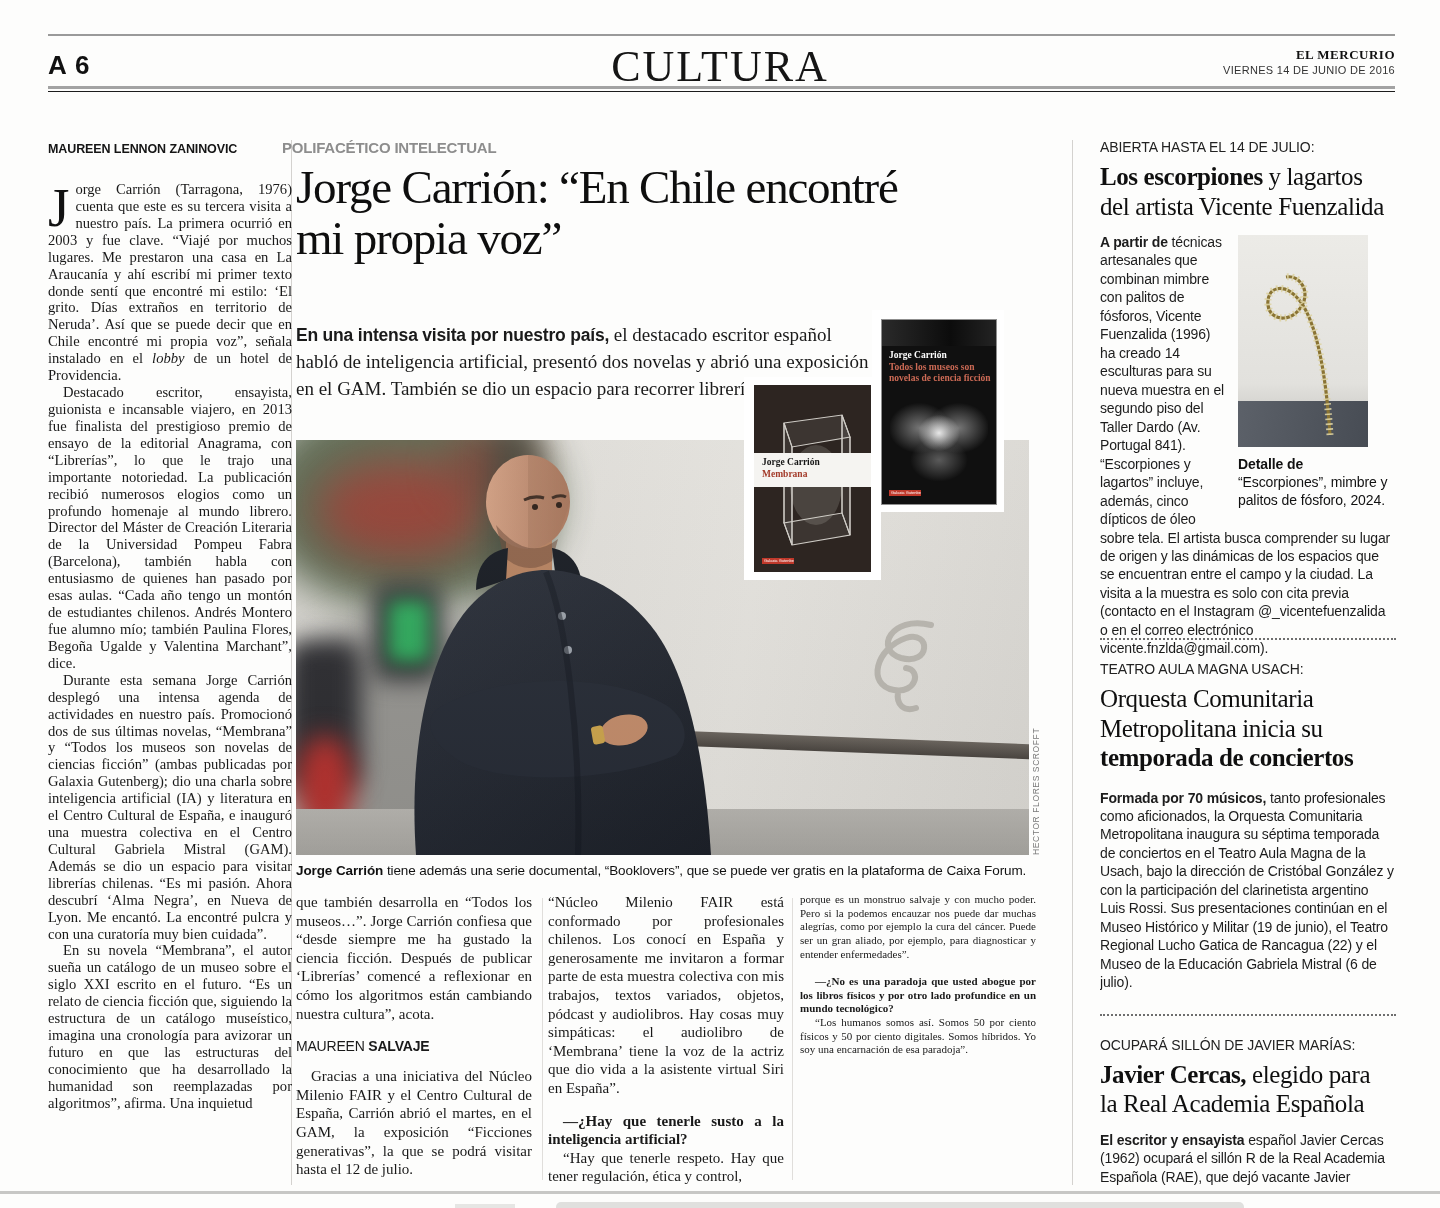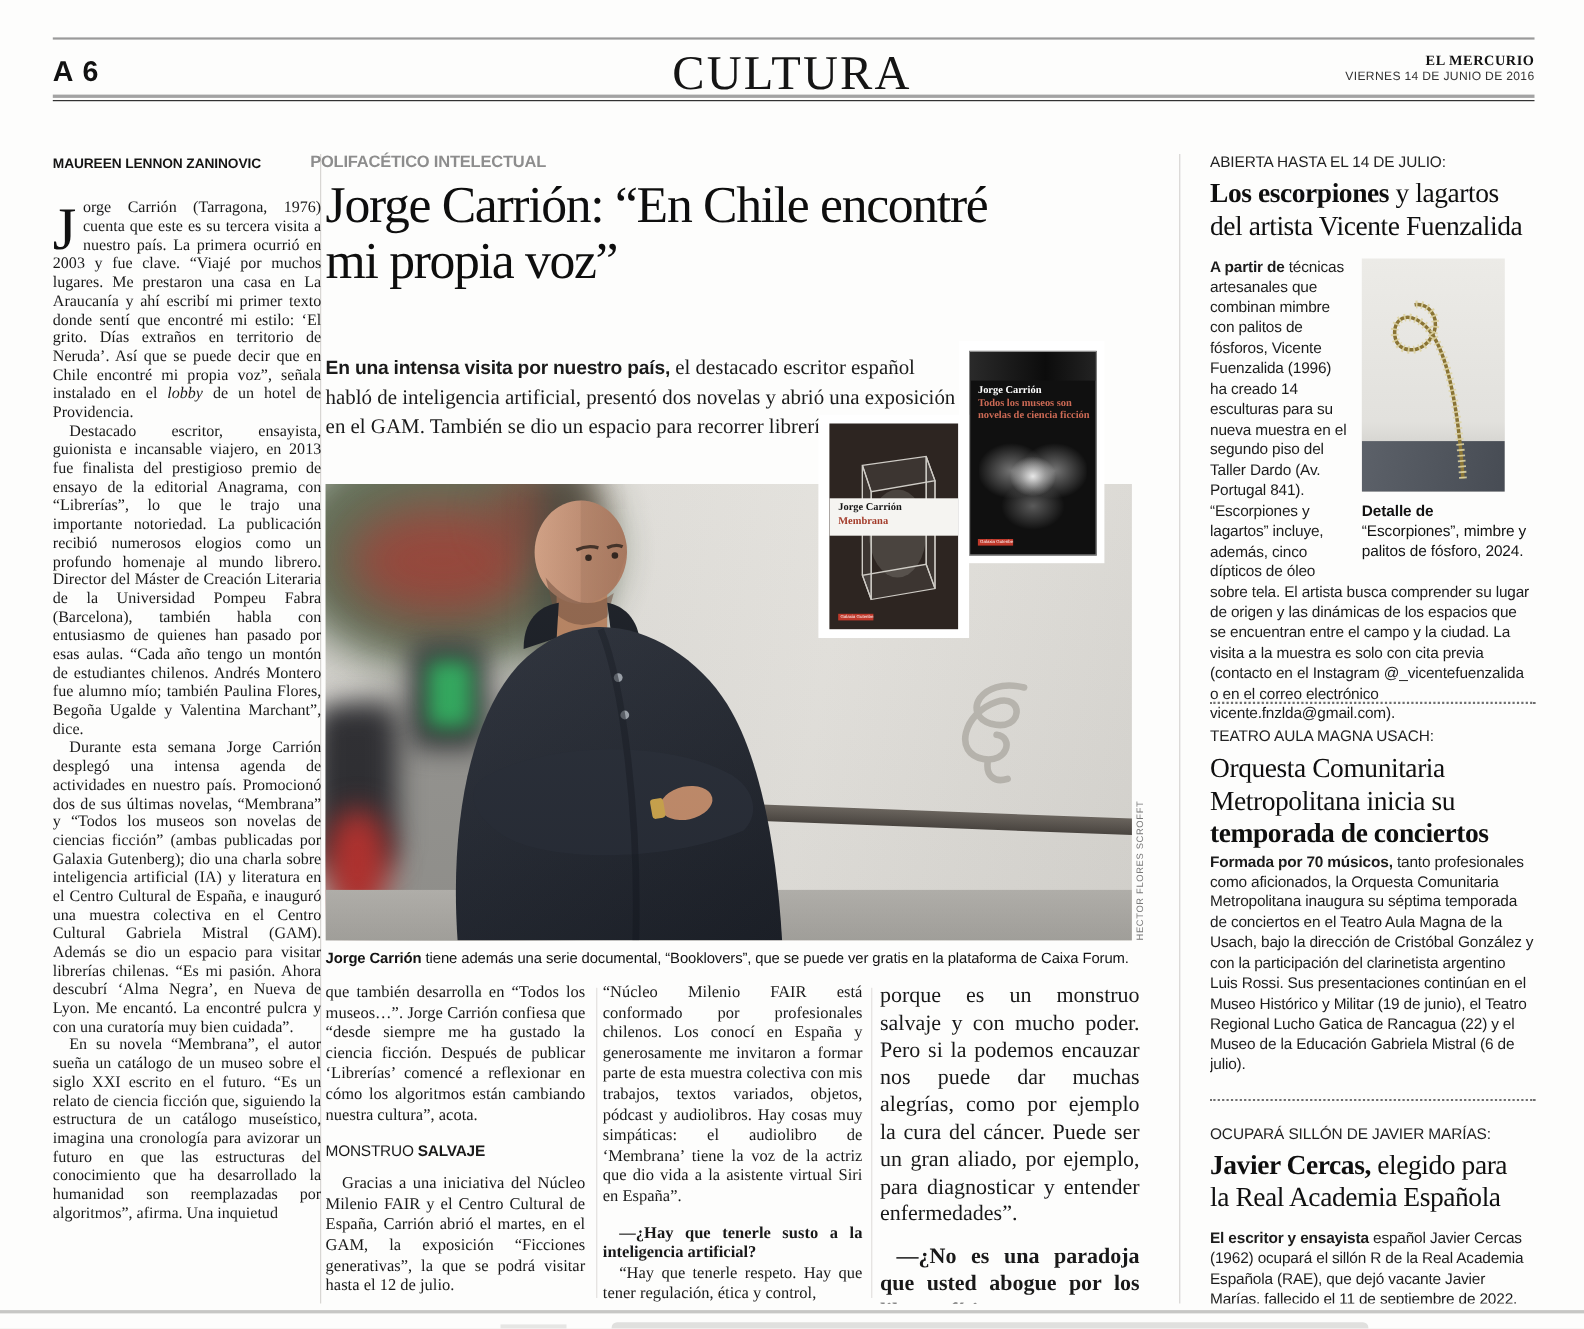--- a/index.html
+++ b/index.html
@@ -179,30 +179,30 @@
   </div>
 
   <div class="abs caption" style="left:296px;top:862px;width:733px;">
     <b>Jorge Carrión</b><span> tiene además una serie documental, “Booklovers”, que se puede ver gratis en la plataforma de Caixa Forum.</span>
   </div>
 
   <div class="abs" style="left:296px;top:893px;width:744px;height:292px;display:flex;gap:16px;overflow:hidden;">
     <div class="bodytext" style="width:236px;font-size:15px;line-height:1.24;">
       <p class="first">que también desarrolla en “Todos los museos…”. Jorge Carrión confiesa que “desde siempre me ha gustado la ciencia ficción. Después de publicar ‘Librerías’ comencé a reflexionar en cómo los algoritmos están cambiando nuestra cultura”, acota.</p>
       <div class="colhead" style="margin:16px 0 14px;">
-        <span>MONSTRUO </span><b>SALVAJE</b>
+        <span>MAUREEN </span><b>SALVAJE</b>
       </div>
       <p>Gracias a una iniciativa del Núcleo Milenio FAIR y el Centro Cultural de España, Carrión abrió el martes, en el GAM, la exposición “Ficciones generativas”, la que se podrá visitar hasta el 12 de julio.</p>
     </div>
     <div class="bodytext" style="width:236px;font-size:15px;line-height:1.24;">
       <p class="first">“Núcleo Milenio FAIR está conformado por profesionales chilenos. Los conocí en España y generosamente me invitaron a formar parte de esta muestra colectiva con mis trabajos, textos variados, objetos, pódcast y audiolibros. Hay cosas muy simpáticas: el audiolibro de ‘Membrana’ tiene la voz de la actriz que dio vida a la asistente virtual Siri en España”.</p>
       <p class="q" style="margin-top:14px;">—¿Hay que tenerle susto a la inteligencia artificial?</p>
       <p>“Hay que tenerle respeto. Hay que tener regulación, ética y control,</p>
     </div>
-    <div class="bodytext" style="width:236px;font-size:20px;line-height:1.24;">
+    <div class="bodytext" style="width:236px;font-size:11px;line-height:1.24;">
       <p class="first">porque es un monstruo salvaje y con mucho poder. Pero si la podemos encauzar nos puede dar muchas alegrías, como por ejemplo la cura del cáncer. Puede ser un gran aliado, por ejemplo, para diagnosticar y entender enfermedades”.</p>
       <p class="q" style="margin-top:14px;">—¿No es una paradoja que usted abogue por los libros físicos y por otro lado profundice en un mundo tecnológico?</p>
       <p>“Los humanos somos así. Somos 50 por ciento físicos y 50 por ciento digitales. Somos híbridos. Yo soy una encarnación de esa paradoja”.</p>
     </div>
   </div>
 
   <div class="abs" style="left:1100px;top:140px;width:296px;height:1045px;overflow:hidden;">
 
     <div style="position:relative;height:490px;">
       <div class="sb-kicker">ABIERTA HASTA EL 14 DE JULIO:</div>
@@ -227,21 +227,21 @@
       </div>
     </div>
 
     <div class="dotrule" style="margin:8px 0 22px;"></div>
 
     <div>
       <div class="sb-kicker">TEATRO AULA MAGNA USACH:</div>
       <div class="sb-head" style="margin-top:8px;width:280px;">
         <span>Orquesta Comunitaria Metropolitana inicia su </span><b>temporada de conciertos</b>
       </div>
-      <div class="sb-body" style="margin-top:1px;">
+      <div class="sb-body" style="margin-top:16px;">
         <p><b>Formada por 70 músicos,</b><span> tanto profesionales como aficionados, la Orquesta Comunitaria Metropolitana inaugura su séptima temporada de conciertos en el Teatro Aula Magna de la Usach, bajo la dirección de Cristóbal González y con la participación del clarinetista argentino Luis Rossi. Sus presentaciones continúan en el Museo Histórico y Militar (19 de junio), el Teatro Regional Lucho Gatica de Rancagua (22) y el Museo de la Educación Gabriela Mistral (6 de julio).</span></p>
       </div>
     </div>
 
     <div class="dotrule" style="margin:22px 0;"></div>
 
     <div>
       <div class="sb-kicker">OCUPARÁ SILLÓN DE JAVIER MARÍAS:</div>
       <div class="sb-head" style="margin-top:8px;width:280px;">
         <b>Javier Cercas,</b><span> elegido para la Real Academia Española</span>

